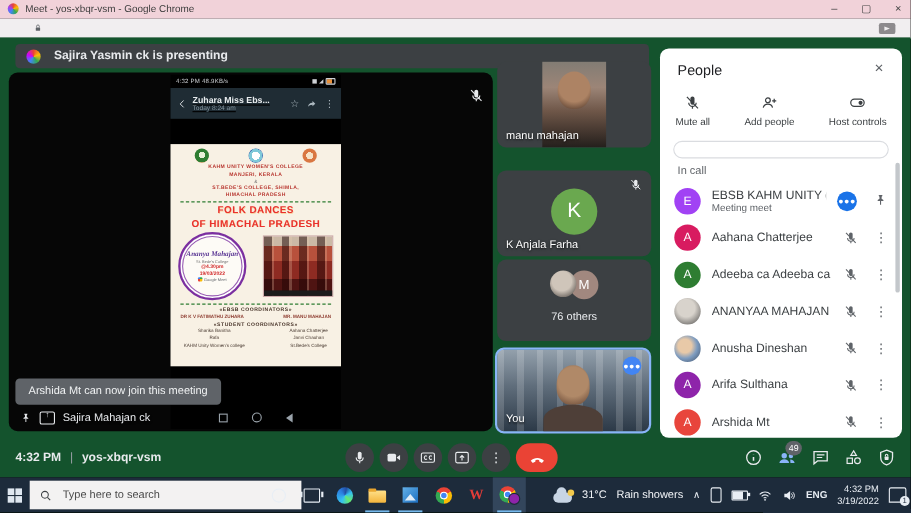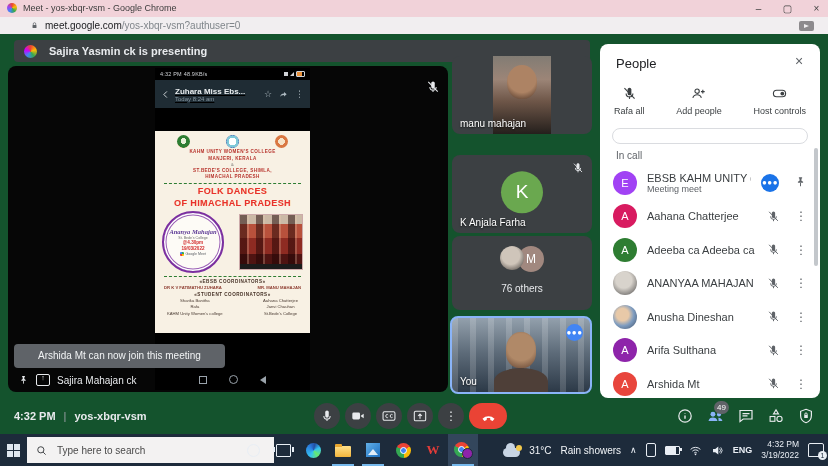--- a/index.html
+++ b/index.html
@@ -81,21 +81,21 @@
   .dancers::after{content:"";position:absolute;left:0;right:0;bottom:0;height:5px;background:#1c1c1c;}
   .p-h{font-size:4.6px;font-weight:bold;color:#453126;letter-spacing:.5px;margin-top:2px;}
   .p-crow{display:flex;justify-content:space-between;padding:1px 9px 0;font-size:4.2px;font-weight:bold;color:#8d3b2f;}
   .p-srow{display:flex;justify-content:space-between;padding:1px 12px 0;}
   .p-scol{font-size:4.2px;color:#4a3b32;line-height:1.5;}
   .ph-nav{position:absolute;left:0;bottom:6px;width:100%;display:flex;justify-content:center;gap:22px;align-items:center;}
   .nv-sq{width:6px;height:6px;border:1px solid #9aa3ab;}
   .nv-ci{width:7px;height:7px;border:1px solid #9aa3ab;border-radius:50%;}
   .nv-tr{width:0;height:0;border-right:6px solid #9aa3ab;border-top:4px solid transparent;border-bottom:4px solid transparent;}
 
-  .toast{position:absolute;left:6px;bottom:24px;height:24px;line-height:24px;padding:0 24px;
+  .toast{position:absolute;left:6px;bottom:24px;height:24px;line-height:24px;padding:0 12px;
     background:#5f6368;border-radius:4px;font-size:10px;color:#f1f3f4;}
   .presenter{position:absolute;left:10px;bottom:4px;height:16px;display:flex;gap:7px;align-items:center;color:#e8eaed;}
   .presenter .nm{font-size:10px;color:#e8eaed;text-shadow:0 1px 2px rgba(0,0,0,.8);}
   .pbox{width:12px;height:10px;border:1px solid #e8eaed;border-radius:2px;position:relative;}
   .pbox::after{content:"↑";position:absolute;left:0;right:0;top:-1px;text-align:center;font-size:7px;color:#e8eaed;}
 
   
   .tile{position:absolute;left:452px;width:140px;background:#3c4043;border-radius:8px;overflow:hidden;}
   .t1{top:22px;height:78px;} .t2{top:121px;height:78px;} .t3{top:202px;height:74px;}
   .t4{top:282px;height:74px;border:2px solid #8ab4f8;left:450px;width:138px;
@@ -316,21 +316,20 @@
       <span class="wbtn">–</span>
       <span class="wbtn">▢</span>
       <span class="wbtn">×</span>
     </span>
   </div>
 
   <div class="urlbar">
     <svg class="ic lock" width="9" height="9" viewBox="0 0 16 16">
         <use href="#i-lock"></use>
       </svg>
-    <span class="url"><span>meet.google.com</span><span class="dim">/yos-xbqr-vsm?authuser=0</span></span>
     <span class="media-ic"></span>
   </div>
 
   <div class="meet">
 
     <div class="banner">
       <span class="banner-ic"></span>
       <span class="banner-txt">Sajira Yasmin ck is presenting</span>
     </div>
 
@@ -460,21 +459,21 @@
 
     <div class="panel">
       <div class="pp-title">People</div>
       <div class="pp-close">×</div>
 
       <div class="pp-actions">
         <div class="pp-act">
           <svg class="ic" width="15" height="15" viewBox="0 0 16 16">
               <use href="#i-mic-off"></use>
             </svg>
-          <span class="lbl">Rafa all</span>
+          <span class="lbl">Mute all</span>
         </div>
         <div class="pp-act">
           <svg class="ic" width="15" height="15" viewBox="0 0 16 16">
               <use href="#i-person-add"></use>
             </svg>
           <span class="lbl">Add people</span>
         </div>
         <div class="pp-act">
           <svg class="ic" width="15" height="15" viewBox="0 0 16 16">
               <use href="#i-toggle"></use>

